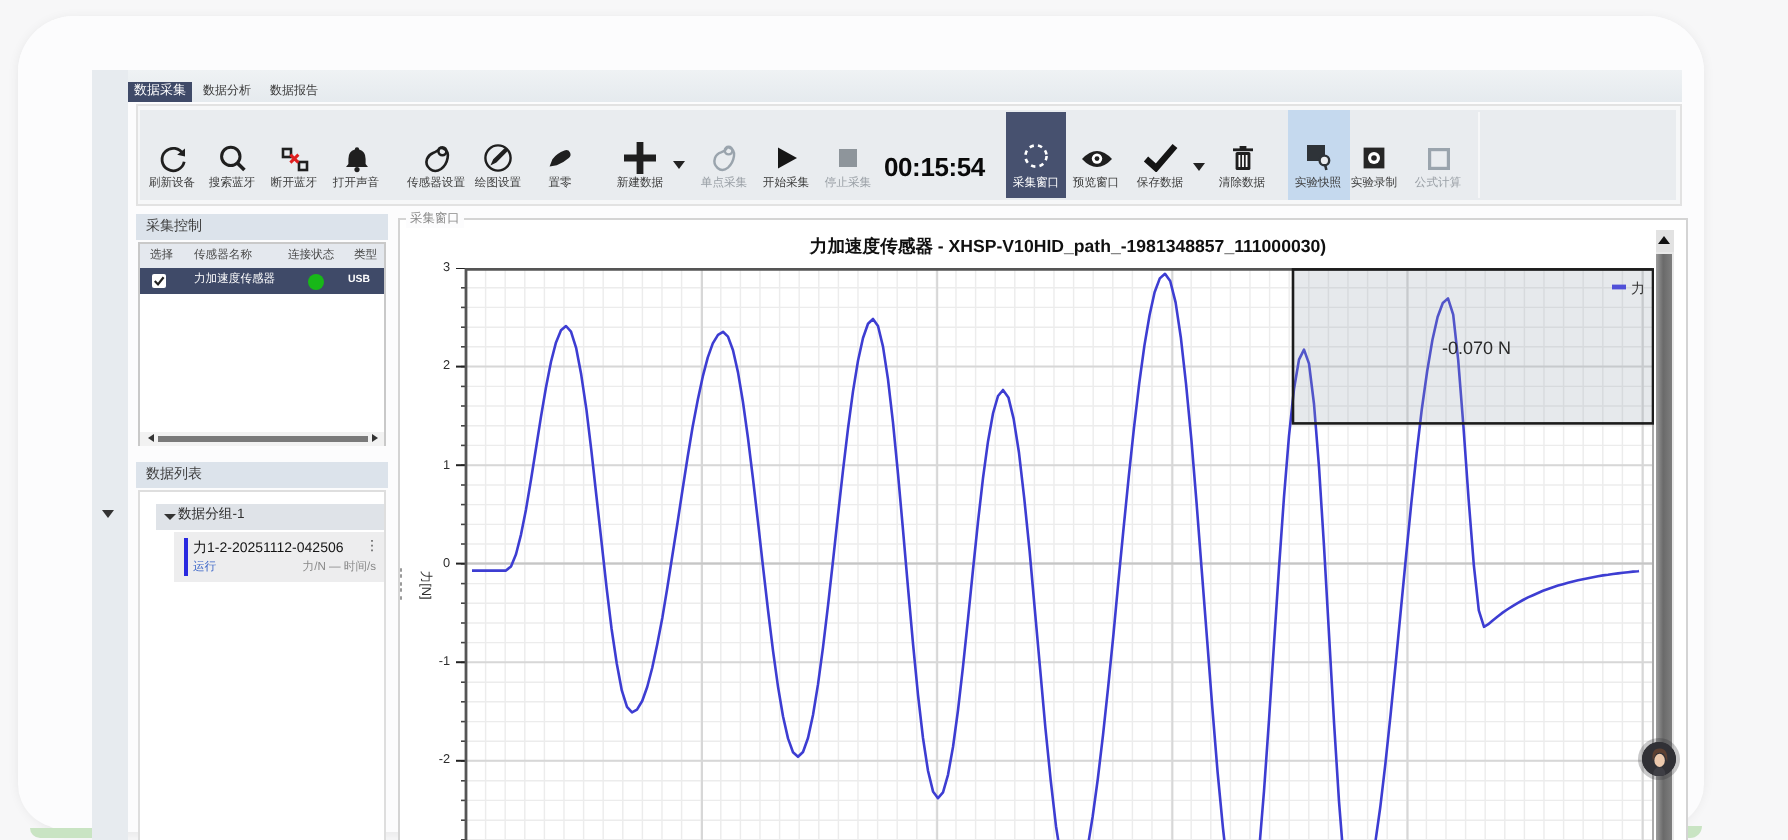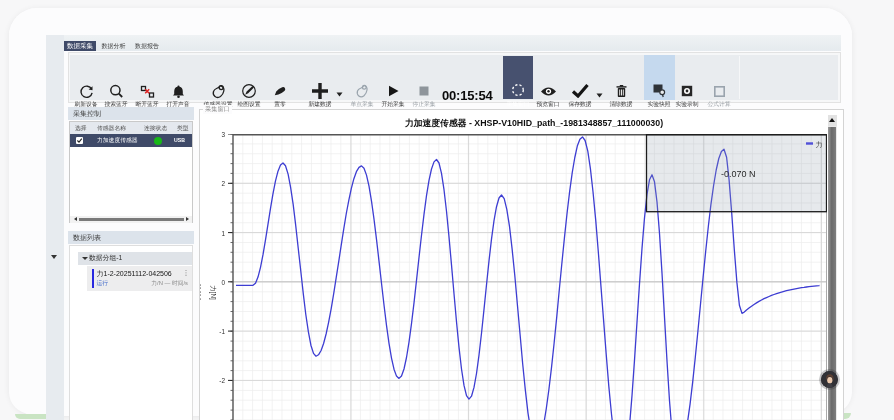--- a/index.html
+++ b/index.html
@@ -72,21 +72,21 @@
 <div class="abs" id="tabband"></div>
 <div class="abs tab" id="tab1">数据采集</div>
 <div class="abs tab" id="tab2">数据分析</div>
 <div class="abs tab" id="tab3">数据报告</div>
 
 <div class="abs" id="tbx"></div>
 <div class="abs" id="tb"></div>
 <div class="abs" id="btn-cap"></div>
 <div class="abs" id="btn-snap"></div>
 <div class="abs vsep" style="left:738.5px"></div>
-<div class="abs" id="icons" style="left:0;top:16px;width:894px;height:110px;">
+<div class="abs" id="icons" style="left:0;top:4px;width:894px;height:110px;">
 
   <svg class="abs" style="left:78.5px;top:67.5px" width="15" height="15" viewBox="0 0 15 15">
       <path d="M12.6 5.2 A5.6 5.6 0 1 0 13.1 8.9" fill="none" stroke="#1f1f1f" stroke-width="1.4"></path>
       <path d="M13.5 2.2 L13.5 6.2 L9.6 5.4 Z" fill="#1f1f1f"></path>
     </svg>
     <div class="tblab" style="left:86px;top:84.5px;color:#3c3c3c">刷新设备</div>
     <svg class="abs" style="left:108.5px;top:67.5px" width="15" height="15" viewBox="0 0 15 15">
       <circle cx="6.4" cy="6.2" r="4.6" fill="none" stroke="#1f1f1f" stroke-width="1.5"></circle>
       <line x1="9.8" y1="9.6" x2="13.2" y2="13" stroke="#1f1f1f" stroke-width="1.8"></line>
     </svg>

